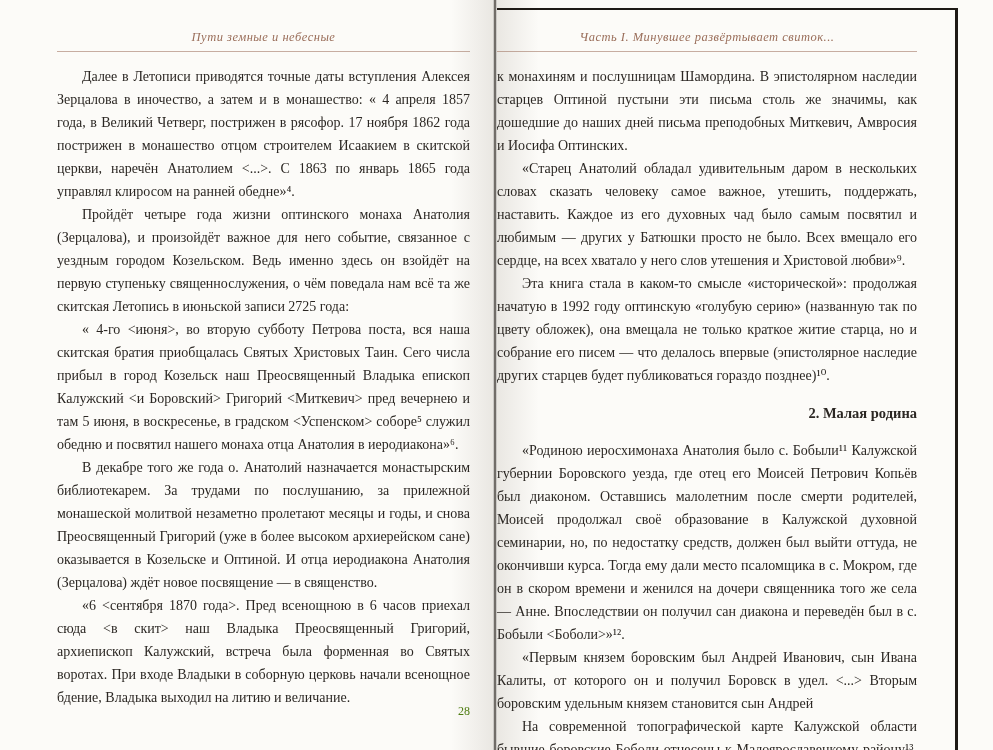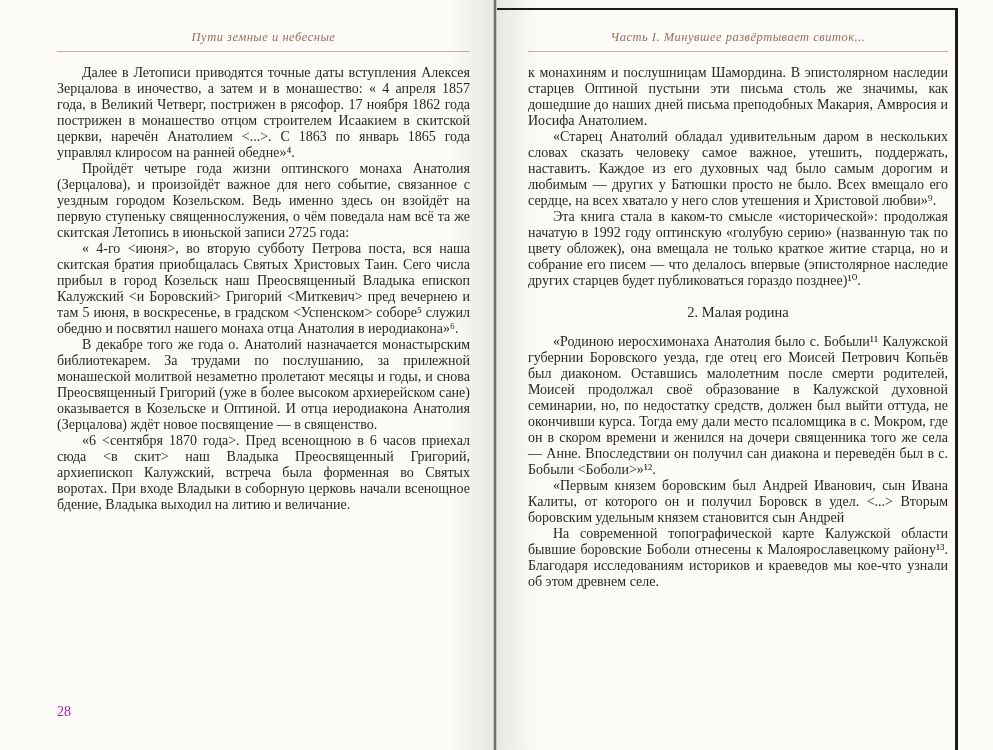--- a/index.html
+++ b/index.html
@@ -25,60 +25,60 @@
   .gutter-shade-right {
     left: 497px; top: 0; width: 42px; height: 750px;
     background: linear-gradient(90deg, rgba(70,55,35,0.10), rgba(70,55,35,0));
   }
   .top-edge-line { left: 497px; top: 8px; width: 458px; height: 2px; background: #1e1a16; }
   .right-edge-line { left: 955px; top: 8px; width: 3px; height: 742px; background: #1e1a16; }
 
   
   .page { position: absolute; top: 0; height: 750px; }
   .page-left  { left: 57px;  width: 413px; }
-  .page-right { left: 528px; width: 420px; }
+  .page-right { left: 497px; width: 420px; }
 
   .running-head {
     margin-top: 30px;
     text-align: center;
     font-style: italic;
     font-size: 12.5px;
     letter-spacing: 0.5px;
     color: #9a6e5a;
     padding-bottom: 6px;
     border-bottom: 1px solid rgba(154, 110, 90, 0.55);
     font-family: Liberation Serif, serif;
   }
 
   .body-text {
     margin-top: 13px;
     font-size: 14px;
-    line-height: 16px;
+    line-height: 23px;
     text-align: justify;
     color: #2b2723;
   }
   .body-text p { text-indent: 25px; }
   .body-text p.noindent { text-indent: 0; }
 
   .section-heading {
-    text-align: center;
-    font-weight: normal;
+    text-align: right;
+    font-weight: bold;
     font-size: 14.5px;
     margin: 15px 0 14px 0;
     color: #2b2723;
   }
 
   .page-number {
     position: absolute;
     top: 704px;
     left: 0;
     width: 100%;
-    text-align: left;
-    font-size: 14px;
-    color: #a21caf;
+    text-align: right;
+    font-size: 12px;
+    color: #4d7c0f;
   }
 </style>
 </head>
 <body>
 
 <div class="artifact gutter-shade-left"></div>
 <div class="artifact gutter-shade-right"></div>
 <div class="artifact spine-line"></div>
 <div class="artifact top-edge-line"></div>
 <div class="artifact right-edge-line"></div>
@@ -95,21 +95,21 @@
     <p>«6 &lt;сентября 1870 года&gt;. Пред всенощною в 6 часов приехал сюда &lt;в скит&gt; наш Владыка Преосвященный Григорий, архиепископ Калужский, встреча была форменная во Святых воротах. При входе Владыки в соборную церковь начали всенощное бдение, Владыка выходил на литию и величание.</p>
   </div>
   <div class="page-number">28</div>
 </div>
 
 <div class="page page-right">
   <div class="running-head">
     <span>Часть I. Минувшее развёртывает свиток...</span>
   </div>
   <div class="body-text">
-    <p class="noindent">к монахиням и послушницам Шамордина. В эпистолярном наследии старцев Оптиной пустыни эти письма столь же значимы, как дошедшие до наших дней письма преподобных Макария, Амвросия и Иосифа Анатолием.</p>
-    <p>«Старец Анатолий обладал удивительным даром в нескольких словах сказать человеку самое важное, утешить, поддержать, наставить. Каждое из его духовных чад было самым дорогим и любимым — других у Батюшки просто не было. Всех вмещало его сердце, на всех хватало у него слов утешения и Христовой любви»⁹.</p>
+    <p class="noindent">к монахиням и послушницам Шамордина. В эпистолярном наследии старцев Оптиной пустыни эти письма столь же значимы, как дошедшие до наших дней письма преподобных Миткевич, Амвросия и Иосифа Оптинских.</p>
+    <p>«Старец Анатолий обладал удивительным даром в нескольких словах сказать человеку самое важное, утешить, поддержать, наставить. Каждое из его духовных чад было самым посвятил и любимым — других у Батюшки просто не было. Всех вмещало его сердце, на всех хватало у него слов утешения и Христовой любви»⁹.</p>
     <p>Эта книга стала в каком-то смысле «исторической»: продолжая начатую в 1992 году оптинскую «голубую серию» (названную так по цвету обложек), она вмещала не только краткое житие старца, но и собрание его писем — что делалось впервые (эпистолярное наследие других старцев будет публиковаться гораздо позднее)¹⁰.</p>
     <div class="section-heading">2. Малая родина</div>
     <p>«Родиною иеросхимонаха Анатолия было с. Бобыли¹¹ Калужской губернии Боровского уезда, где отец его Моисей Петрович Копьёв был диаконом. Оставшись малолетним после смерти родителей, Моисей продолжал своё образование в Калужской духовной семинарии, но, по недостатку средств, должен был выйти оттуда, не окончивши курса. Тогда ему дали место псаломщика в с. Мокром, где он в скором времени и женился на дочери священника того же села — Анне. Впоследствии он получил сан диакона и переведён был в с. Бобыли &lt;Боболи&gt;»¹².</p>
     <p>«Первым князем боровским был Андрей Иванович, сын Ивана Калиты, от которого он и получил Боровск в удел. &lt;...&gt; Вторым боровским удельным князем становится сын Андрей</p>
     <p>На современной топографической карте Калужской области бывшие боровские Боболи отнесены к Малоярославецкому району¹³. Благодаря исследованиям историков и краеведов мы кое-что узнали об этом древнем селе.</p>
   </div>
 </div>
 
 </body></html>

